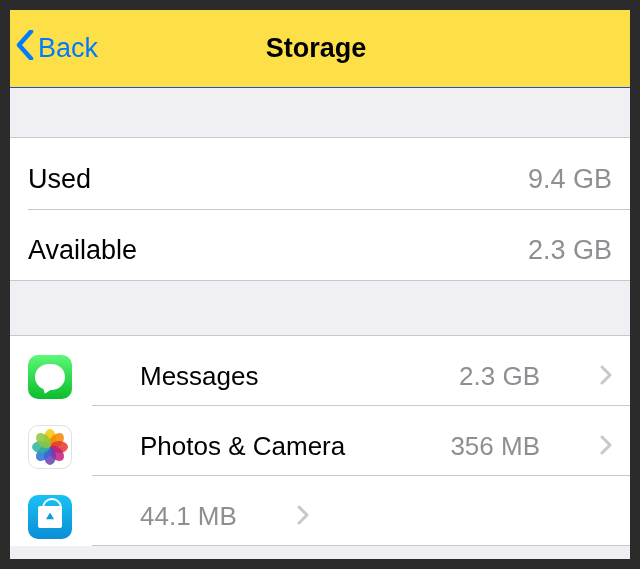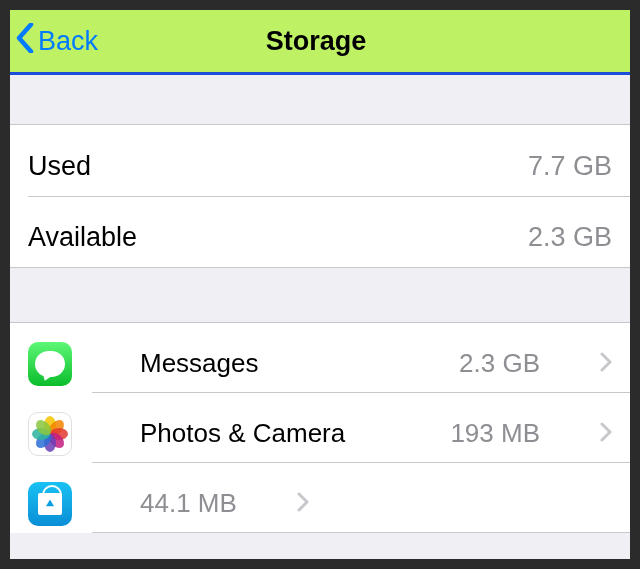--- a/index.html
+++ b/index.html
@@ -12,23 +12,23 @@
   .frame {
     position: absolute;
     left: 10px;
     top: 10px;
     width: 620px;
     height: 549px;
     background: #efeff4;
     overflow: hidden;
   }
   .header {
-    height: 65px;
-    background: #bef264;
-    border-bottom: 3px solid #1d4ed8;
+    height: 78px;
+    background: #fde047;
+    border-bottom: 1px solid #1d4ed8;
     position: relative;
     display: flex;
     align-items: center;
   }
   .back {
     display: flex;
     align-items: center;
     color: #007aff;
     font-size: 27px;
     padding-left: 6px;
@@ -177,21 +177,21 @@
       <span>Back</span>
     </div>
     <div class="title">Storage</div>
   </div>
 
   <div class="section-gap first"></div>
 
   <div class="list">
     <div class="row first-row">
       <div class="label">Used</div>
-      <div class="value">7.7 GB</div>
+      <div class="value">9.4 GB</div>
       <div class="sep"></div>
     </div>
     <div class="row">
       <div class="label">Available</div>
       <div class="value">2.3 GB</div>
     </div>
   </div>
 
   <div class="section-gap second"></div>
 
@@ -216,21 +216,21 @@
         <div class="petal" style="background:#f6c500;transform:translate(-50%,-100%) rotate(0deg);"></div>
         <div class="petal" style="background:#f28500;transform:translate(-50%,-100%) rotate(45deg);"></div>
         <div class="petal" style="background:#e2382f;transform:translate(-50%,-100%) rotate(90deg);"></div>
         <div class="petal" style="background:#c31c7f;transform:translate(-50%,-100%) rotate(135deg);"></div>
         <div class="petal" style="background:#6a3fb5;transform:translate(-50%,-100%) rotate(180deg);"></div>
         <div class="petal" style="background:#2a6fd6;transform:translate(-50%,-100%) rotate(225deg);"></div>
         <div class="petal" style="background:#2db39e;transform:translate(-50%,-100%) rotate(270deg);"></div>
         <div class="petal" style="background:#8bc540;transform:translate(-50%,-100%) rotate(315deg);"></div>
       </div>
       <div class="label">Photos &amp; Camera</div>
-      <div class="value">193 MB</div>
+      <div class="value">356 MB</div>
       <span class="chevron">
         <svg viewBox="0 0 12 20">
             <polyline points="2,2 10,10 2,18" fill="none" stroke="#c7c7cc" stroke-width="3" stroke-linecap="round" stroke-linejoin="round"></polyline>
           </svg>
       </span>
       <div class="sep"></div>
     </div>
 
     <div class="row app-row">
       <div class="icon icon-appstore">

